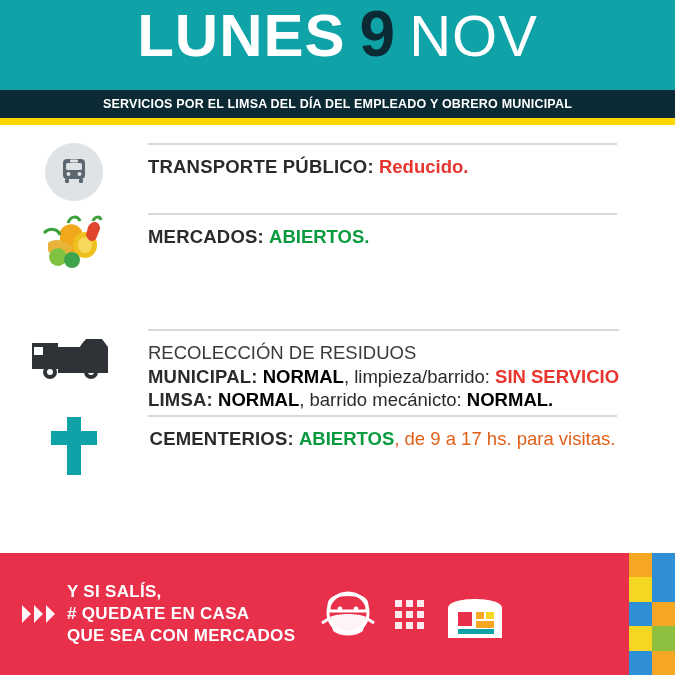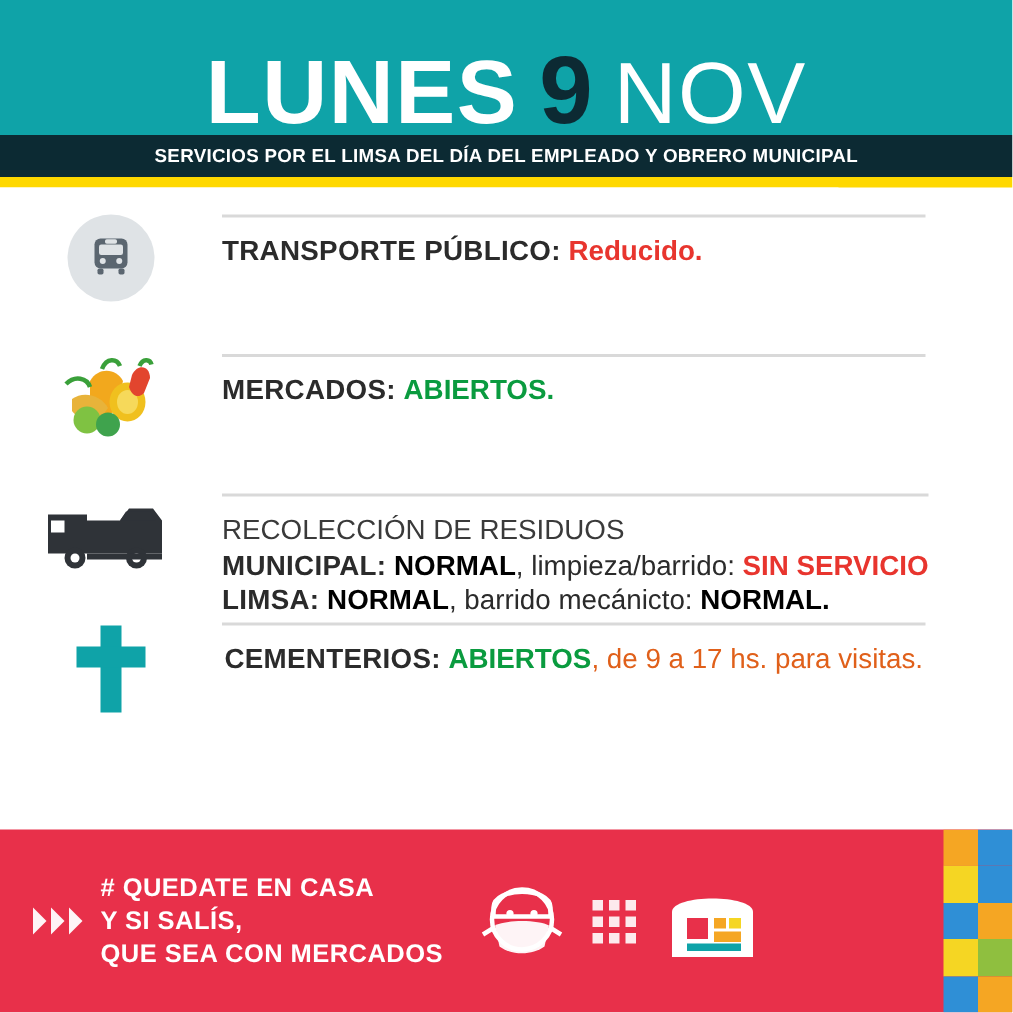--- a/index.html
+++ b/index.html
@@ -20,21 +20,21 @@
     background: #ffffff;
   }
 
   
   .header {
     position: relative;
     width: 675px;
     height: 90px;
     background: #0fa3a8;
     display: flex;
-    align-items: flex-end;
+    align-items: flex-start;
     justify-content: center;
   }
   .header-inner {
     display: flex;
     align-items: baseline;
     gap: 14px;
     transform: translateY(2px);
   }
   .h-day {
     font-family: "Liberation Sans", sans-serif;
@@ -130,21 +130,21 @@
     letter-spacing: 0.2px;
   }
   .val-red { color: #e8352e; font-weight: bold; }
   .val-green { color: #0a9b3f; font-weight: bold; }
   .val-teal { color: #000000; font-weight: bold; }
   .val-orange { color: #e0601a; font-weight: bold; }
   .val-dark { color: #2b2b2b; }
 
   
   #row-transporte { top: 18px; }
-  #row-mercados { top: 111px; justify-content: flex-end; }
+  #row-mercados { top: 88px; justify-content: flex-end; }
   #row-residuos { top: 204px; }
   #row-cementerios { top: 290px; text-align: center; }
 
   
   .bus-icon {
     width: 58px; height: 58px; border-radius: 50%;
     background: #dfe3e6;
     display: flex; align-items: center; justify-content: center;
   }
   .truck-icon { width: 92px; height: 54px; position: relative; }
@@ -334,22 +334,22 @@
 
   </div>
 
   <div class="footer">
     <div class="chev">
       <span></span>
         <span></span>
         <span></span>
     </div>
     <div class="slogan">
+      <div>Y SI SALÍS,</div>
       <div># QUEDATE EN CASA</div>
-      <div>Y SI SALÍS,</div>
       <div>QUE SEA CON MERCADOS</div>
     </div>
 
     <div class="mask-face">
       <svg width="62" height="66" viewBox="0 0 62 66" aria-hidden="true">
         <path d="M12 24 C12 10, 50 10, 50 24 L50 30 L12 30 Z" fill="none" stroke="#ffffff" stroke-width="3"></path>
         <circle cx="31" cy="32" r="20" fill="none" stroke="#ffffff" stroke-width="3"></circle>
         <circle cx="23" cy="28" r="2.4" fill="#ffffff"></circle>
         <circle cx="39" cy="28" r="2.4" fill="#ffffff"></circle>
         <path d="M13 36 C20 32, 42 32, 49 36 L46 50 C38 56, 24 56, 16 50 Z" fill="#ffffff" opacity="0.95"></path>

